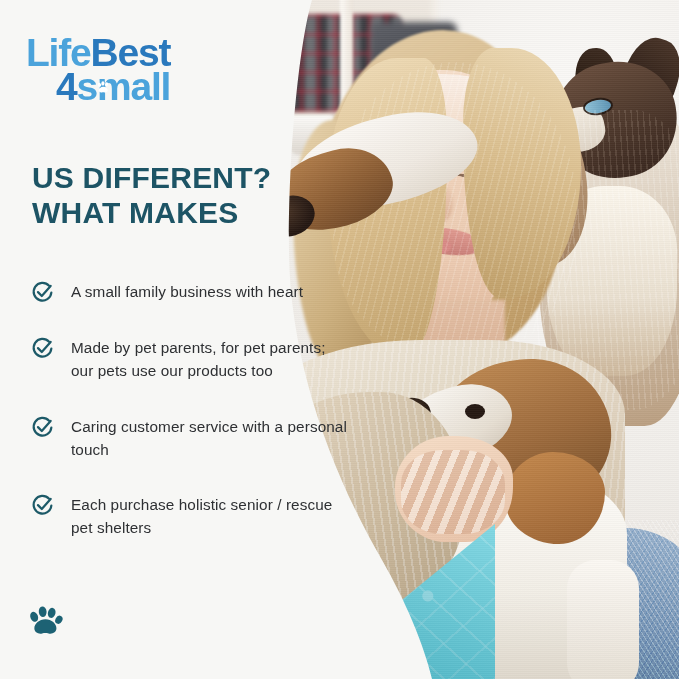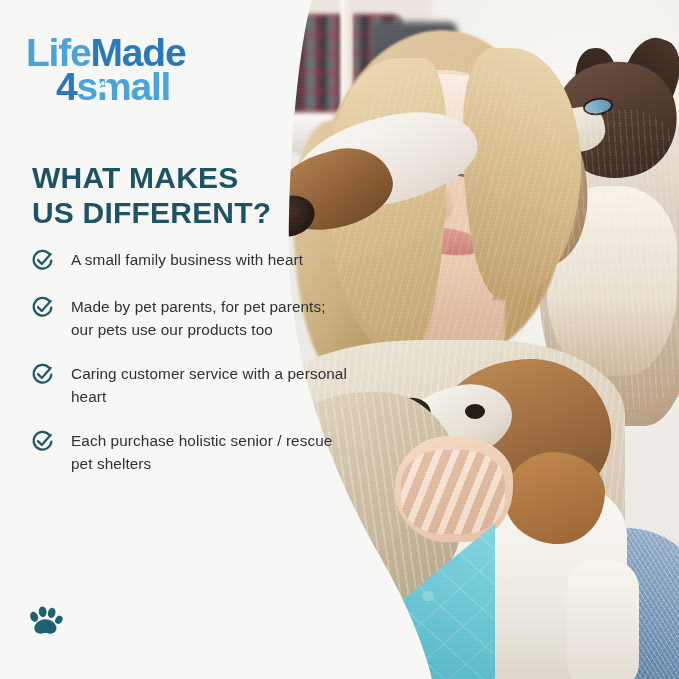--- a/index.html
+++ b/index.html
@@ -418,20 +418,21 @@
     font-size:30px; font-weight:700;
     letter-spacing:.2px; line-height:1.18;
     text-transform:uppercase;
   }
 
   
   .bullets { position:absolute; left:31px; top:248px; width:320px; }
   .bullet {
     display:flex; align-items:flex-start;
     margin-bottom:20px;
+    margin-top:32px;
   }
   .bullet:nth-child(1) { margin-bottom:23px; }
   .bullet:nth-child(3) { margin-bottom:21px; }
   .check {
     flex:0 0 auto;
     width:23px; height:23px;
     margin-top:1px; margin-right:17px;
   }
   .btext {
     color:#2e3033;
@@ -520,36 +521,36 @@
       <div class="photo-grain"></div>
     </div>
   </div>
 
   <div class="panel"></div>
 
   <div class="content">
 
     <div class="logo">
       <div class="logo-row1">
-        <span class="lg-light">Life</span><span class="lg-dark">Made</span>
+        <span class="lg-light">Life</span><span class="lg-dark">Best</span>
       </div>
       <div class="logo-row2">
         <span class="lg-dark">4</span><span class="lg-light">small</span>
         <svg class="paw-in-p" viewBox="0 0 24 22">
           <ellipse cx="5.2" cy="6.4" rx="2.7" ry="3.6" fill="#ffffff" transform="rotate(-18 5.2 6.4)"></ellipse>
           <ellipse cx="11" cy="4.1" rx="2.7" ry="3.7" fill="#ffffff"></ellipse>
           <ellipse cx="17" cy="5.6" rx="2.6" ry="3.5" fill="#ffffff" transform="rotate(16 17 5.6)"></ellipse>
           <path d="M11.6 9.6c4.4 0 7.6 3.1 7.6 6.2 0 2.6-2.6 4.2-5.4 3.6-1.6-.35-2.9-.35-4.5 0-2.8.6-5.4-1-5.4-3.6 0-3.1 3.3-6.2 7.7-6.2z" fill="#ffffff"></path>
         </svg>
       </div>
     </div>
 
     <div class="headline">
+      <div>US DIFFERENT?</div>
       <div>WHAT MAKES</div>
-      <div>US DIFFERENT?</div>
     </div>
 
     <div class="bullets">
 
       <div class="bullet">
         <svg class="check" viewBox="0 0 26 26">
           <path d="M20.4 5.4A10 10 0 1 0 23 13" fill="none" stroke="#1d5a68" stroke-width="2.5" stroke-linecap="round"></path>
           <path d="M7.9 12.6l4.3 4.4 10-11.4" fill="none" stroke="#1d5a68" stroke-width="2.5" stroke-linecap="round" stroke-linejoin="round"></path>
         </svg>
         <div class="btext">A small family business with heart</div>
@@ -562,21 +563,21 @@
           <path d="M7.9 12.6l4.3 4.4 10-11.4" fill="none" stroke="#1d5a68" stroke-width="2.5" stroke-linecap="round" stroke-linejoin="round"></path>
         </svg>
         <div class="btext">Made by pet parents, for pet parents; our pets use our products too</div>
       </div>
 
       <div class="bullet">
         <svg class="check" viewBox="0 0 26 26">
           <path d="M20.4 5.4A10 10 0 1 0 23 13" fill="none" stroke="#1d5a68" stroke-width="2.5" stroke-linecap="round"></path>
           <path d="M7.9 12.6l4.3 4.4 10-11.4" fill="none" stroke="#1d5a68" stroke-width="2.5" stroke-linecap="round" stroke-linejoin="round"></path>
         </svg>
-        <div class="btext">Caring customer service with a personal heart</div>
+        <div class="btext">Caring customer service with a personal touch</div>
       </div>
 
       <div class="bullet">
         <svg class="check" viewBox="0 0 26 26">
           <path d="M20.4 5.4A10 10 0 1 0 23 13" fill="none" stroke="#1d5a68" stroke-width="2.5" stroke-linecap="round"></path>
           <path d="M7.9 12.6l4.3 4.4 10-11.4" fill="none" stroke="#1d5a68" stroke-width="2.5" stroke-linecap="round" stroke-linejoin="round"></path>
         </svg>
         <div class="btext">Each purchase holistic senior / rescue pet shelters</div>
       </div>
 

